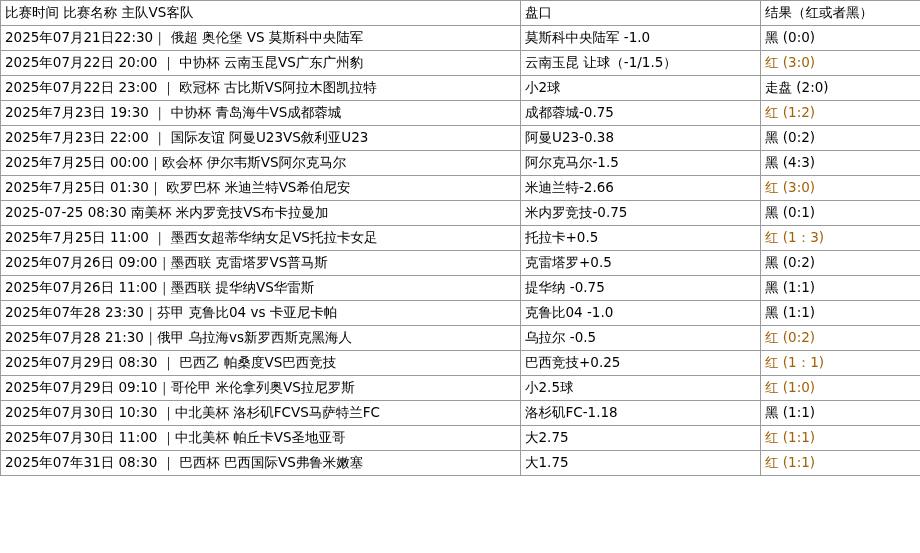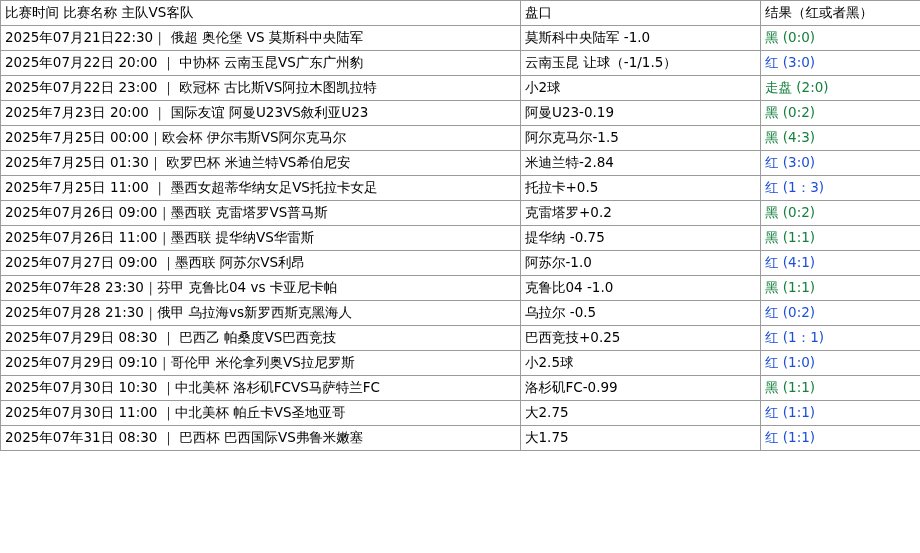--- a/index.html
+++ b/index.html
@@ -39,22 +39,22 @@
     font-weight: normal;
   }
   th.th-match { text-align: left; padding-left: 3px; margin-top: 30px; }
   th.th-handicap { text-align: left; padding-left: 6px; }
   th.th-result { text-align: center; }
 
   td.td-match { padding-left: 3px; letter-spacing: 0px; margin-top: 28px; }
   td.td-handicap { padding-left: 6px; }
   td.td-result { padding-left: 6px; }
 
-  .res-black { color: #15803d; }
-  .res-red { color: #1d4ed8; }
+  .res-black { color: #000000; }
+  .res-red { color: #a16207; }
 </style>
 </head>
 <body>
 
 <table class="match-table">
   <colgroup>
     <col class="c-match">
     <col class="c-handicap">
     <col class="c-result">
   </colgroup>
@@ -75,53 +75,58 @@
         <td class="td-match">2025年07月22日 20:00 ｜ 中协杯 云南玉昆VS广东广州豹</td>
         <td class="td-handicap">云南玉昆 让球（-1/1.5）</td>
         <td class="td-result res-red">红 (3:0)</td>
       </tr>
       <tr>
         <td class="td-match">2025年07月22日 23:00 ｜ 欧冠杯 古比斯VS阿拉木图凯拉特</td>
         <td class="td-handicap">小2球</td>
         <td class="td-result res-black">走盘 (2:0)</td>
       </tr>
       <tr>
-        <td class="td-match">2025年7月23日 20:00 ｜ 国际友谊 阿曼U23VS敘利亚U23</td>
-        <td class="td-handicap">阿曼U23-0.19</td>
+        <td class="td-match">2025年7月23日 19:30 ｜ 中协杯 青岛海牛VS成都蓉城</td>
+        <td class="td-handicap">成都蓉城-0.75</td>
+        <td class="td-result res-red">红 (1:2)</td>
+      </tr>
+      <tr>
+        <td class="td-match">2025年7月23日 22:00 ｜ 国际友谊 阿曼U23VS敘利亚U23</td>
+        <td class="td-handicap">阿曼U23-0.38</td>
         <td class="td-result res-black">黑 (0:2)</td>
       </tr>
       <tr>
         <td class="td-match">2025年7月25日 00:00｜欧会杯 伊尔韦斯VS阿尔克马尔</td>
         <td class="td-handicap">阿尔克马尔-1.5</td>
         <td class="td-result res-black">黑 (4:3)</td>
       </tr>
       <tr>
         <td class="td-match">2025年7月25日 01:30｜ 欧罗巴杯 米迪兰特VS希伯尼安</td>
-        <td class="td-handicap">米迪兰特-2.84</td>
+        <td class="td-handicap">米迪兰特-2.66</td>
         <td class="td-result res-red">红 (3:0)</td>
+      </tr>
+      <tr>
+        <td class="td-match">2025-07-25 08:30 南美杯 米内罗竞技VS布卡拉曼加</td>
+        <td class="td-handicap">米内罗竞技-0.75</td>
+        <td class="td-result res-black">黑 (0:1)</td>
       </tr>
       <tr>
         <td class="td-match">2025年7月25日 11:00 ｜ 墨西女超蒂华纳女足VS托拉卡女足</td>
         <td class="td-handicap">托拉卡+0.5</td>
         <td class="td-result res-red">红 (1：3)</td>
       </tr>
       <tr>
         <td class="td-match">2025年07月26日 09:00｜墨西联 克雷塔罗VS普马斯</td>
-        <td class="td-handicap">克雷塔罗+0.2</td>
+        <td class="td-handicap">克雷塔罗+0.5</td>
         <td class="td-result res-black">黑 (0:2)</td>
       </tr>
       <tr>
         <td class="td-match">2025年07月26日 11:00｜墨西联 提华纳VS华雷斯</td>
         <td class="td-handicap">提华纳 -0.75</td>
         <td class="td-result res-black">黑 (1:1)</td>
-      </tr>
-      <tr>
-        <td class="td-match">2025年07月27日 09:00 ｜墨西联 阿苏尔VS利昂</td>
-        <td class="td-handicap">阿苏尔-1.0</td>
-        <td class="td-result res-red">红 (4:1)</td>
       </tr>
       <tr>
         <td class="td-match">2025年07年28 23:30｜芬甲 克鲁比04 vs 卡亚尼卡帕</td>
         <td class="td-handicap">克鲁比04 -1.0</td>
         <td class="td-result res-black">黑 (1:1)</td>
       </tr>
       <tr>
         <td class="td-match">2025年07月28 21:30｜俄甲 乌拉海vs新罗西斯克黑海人</td>
         <td class="td-handicap">乌拉尔 -0.5</td>
         <td class="td-result res-red">红 (0:2)</td>
@@ -131,21 +136,21 @@
         <td class="td-handicap">巴西竞技+0.25</td>
         <td class="td-result res-red">红 (1：1)</td>
       </tr>
       <tr>
         <td class="td-match">2025年07月29日 09:10｜哥伦甲 米伦拿列奥VS拉尼罗斯</td>
         <td class="td-handicap">小2.5球</td>
         <td class="td-result res-red">红 (1:0)</td>
       </tr>
       <tr>
         <td class="td-match">2025年07月30日 10:30 ｜中北美杯 洛杉矶FCVS马萨特兰FC</td>
-        <td class="td-handicap">洛杉矶FC-0.99</td>
+        <td class="td-handicap">洛杉矶FC-1.18</td>
         <td class="td-result res-black">黑 (1:1)</td>
       </tr>
       <tr>
         <td class="td-match">2025年07月30日 11:00 ｜中北美杯 帕丘卡VS圣地亚哥</td>
         <td class="td-handicap">大2.75</td>
         <td class="td-result res-red">红 (1:1)</td>
       </tr>
       <tr>
         <td class="td-match">2025年07年31日 08:30 ｜ 巴西杯 巴西国际VS弗鲁米嫩塞</td>
         <td class="td-handicap">大1.75</td>

